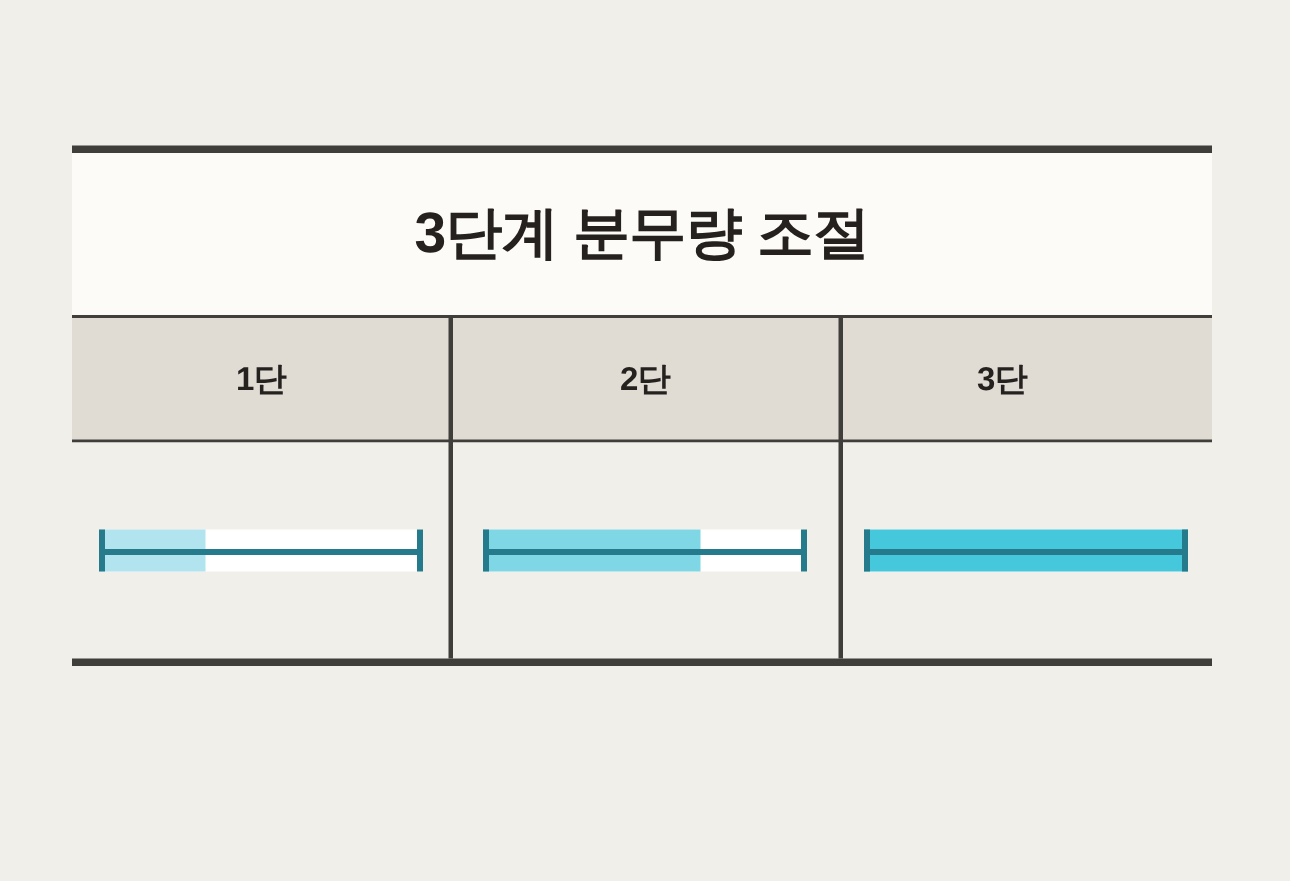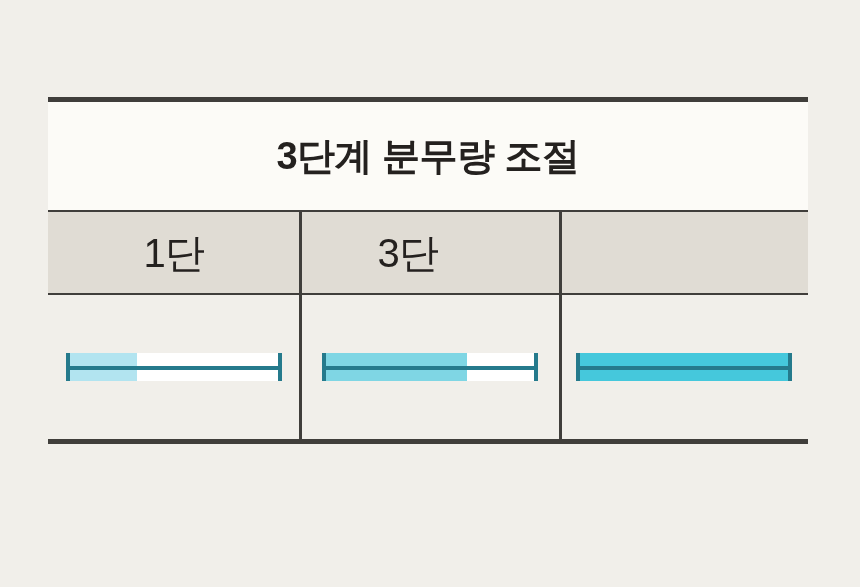--- a/index.html
+++ b/index.html
@@ -82,22 +82,22 @@
   .header-cell {
     display: flex;
     align-items: center;
     justify-content: center;
     box-sizing: border-box;
   }
   .header-cell.c1 { width: 252px; }
   .header-cell.c2 { width: 260px; }
   .header-cell.c3 { width: 216px; }
   .header-label {
-    font-size: 40px;
-    font-weight: normal;
+    font-size: 22px;
+    font-weight: bold;
     color: #24211F;
     letter-spacing: -0.5px;
     line-height: 1;
     text-align: center;
   }
 
   
   .body-row {
     position: absolute;
     left: 0;
@@ -178,20 +178,23 @@
 
     <div class="rule-top" style="background: rgb(64, 62, 59);"></div>
 
     <div class="title-row" style="background: rgb(252, 251, 247);">
       <div class="title-text">3단계 분무량 조절</div>
     </div>
 
     <div class="header-row" style="background: rgb(224, 220, 212);">
       <div class="header-cell c1">
         <span class="header-label">1단</span>
+      </div>
+      <div class="header-cell c2">
+        <span class="header-label">2단</span>
       </div>
       <div class="header-cell c3">
         <span class="header-label">3단</span>
       </div>
     </div>
 
     <div class="body-row" style="background: rgb(241, 239, 234);">
 
       <div class="body-cell c1">
         <div class="gauge g1">

